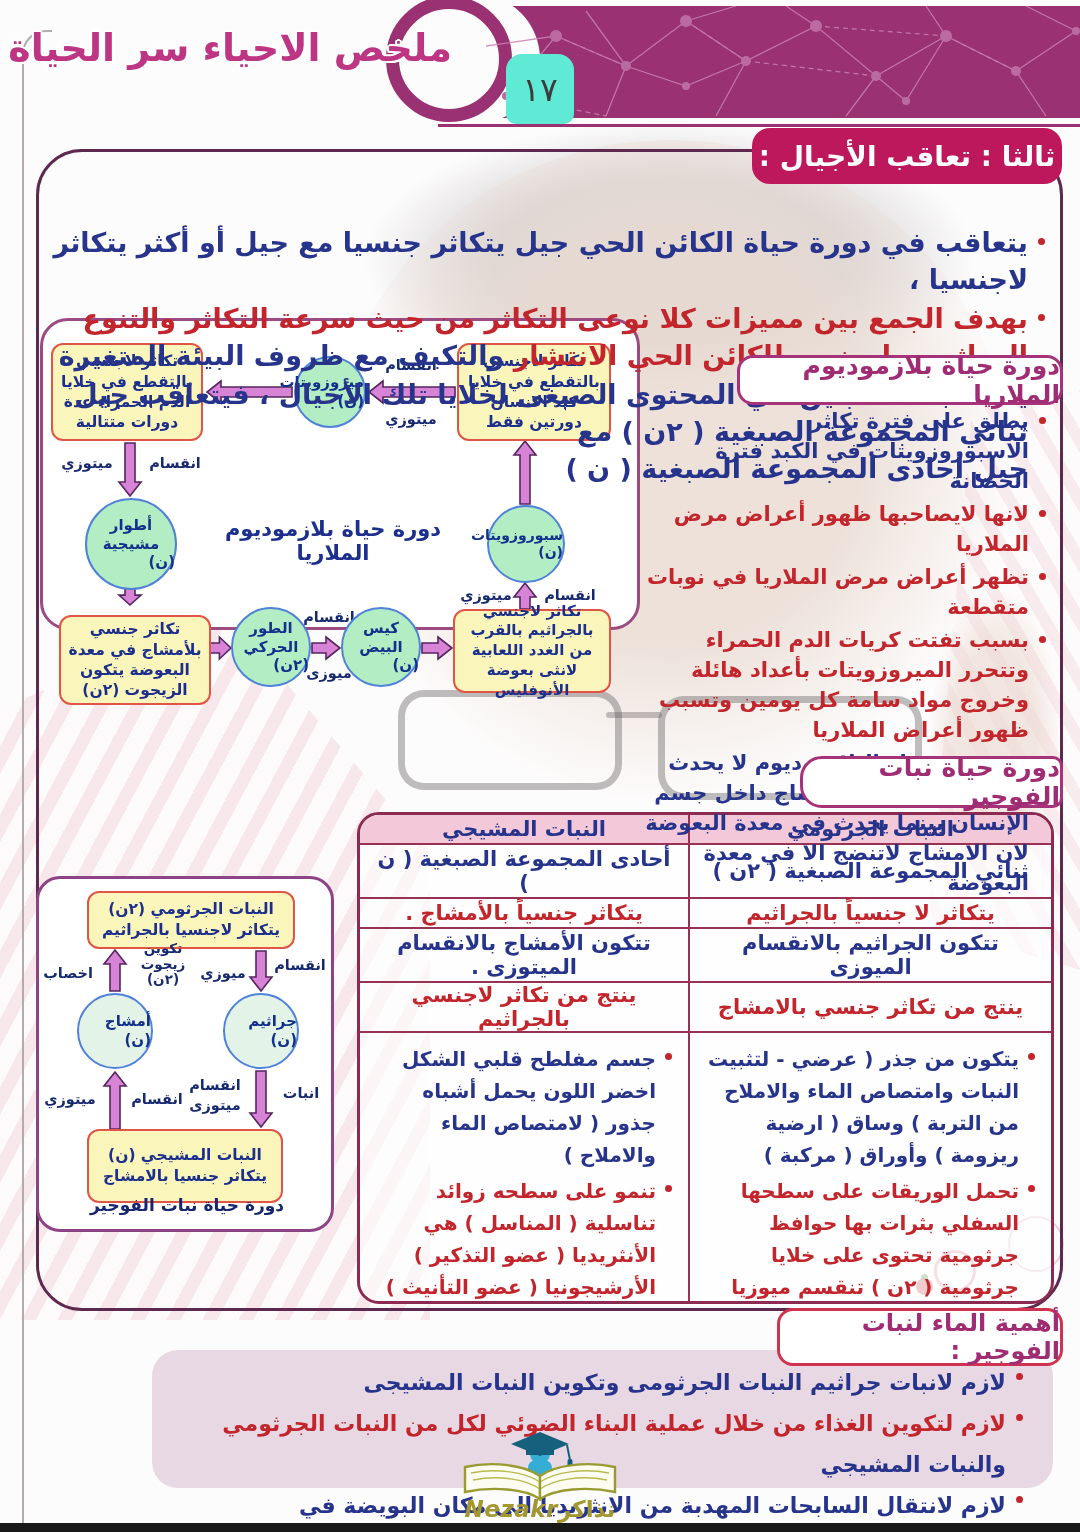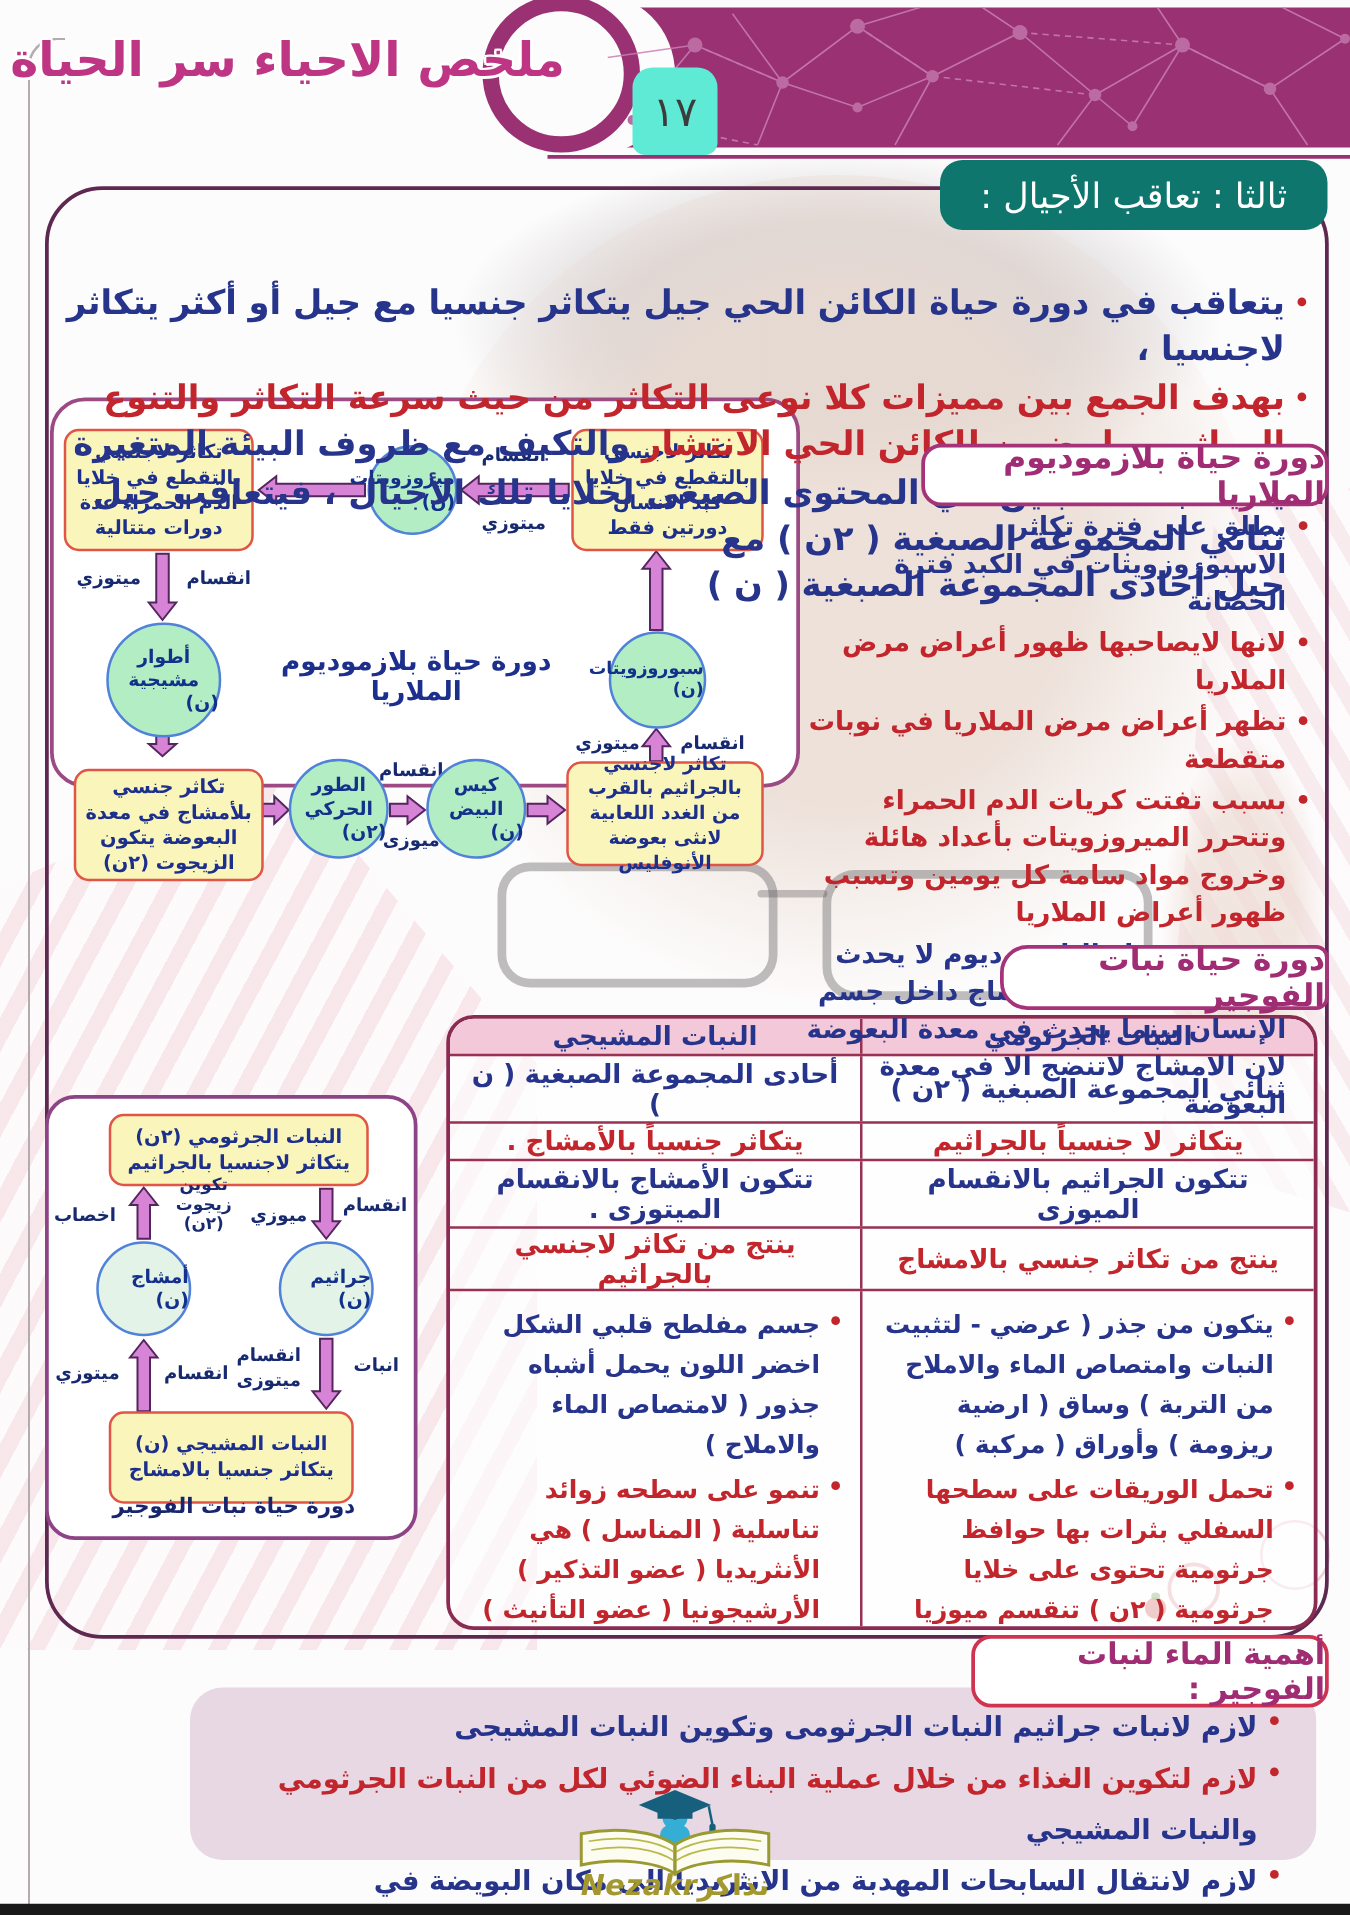--- a/index.html
+++ b/index.html
@@ -45,22 +45,22 @@
   #under-line{left:438px;top:124px;width:642px;height:3px;background:#993173;z-index:4;}
   #page-tab{left:506px;top:54px;width:68px;height:70px;background:#5eead4;border-radius:16px 16px 10px 10px;
             z-index:6;display:flex;align-items:center;justify-content:center;}
   #page-num{font-size:33px;color:#3c3c3c;letter-spacing:3px;}
   #main-title{left:10px;top:26px;width:442px;z-index:6;text-align:center;font-size:38px;font-weight:bold;
               color:#bd3583;white-space:nowrap;direction:rtl;
               text-shadow:2px 0 0 #fff,-2px 0 0 #fff,0 2px 0 #fff,0 -2px 0 #fff,1.5px 1.5px 0 #fff,-1.5px -1.5px 0 #fff,1.5px -1.5px 0 #fff,-1.5px 1.5px 0 #fff;}
 
   
   #outer-box{left:36px;top:149px;width:1021px;height:1156px;border:3px solid #5e2950;border-radius:46px;z-index:1;}
-  #sec3-badge{left:752px;top:128px;width:310px;height:56px;background:#0f766e;border-radius:18px;z-index:4;
-              display:flex;align-items:center;justify-content:center;color:#fff;font-size:28px;font-weight:normal;direction:rtl;}
+  #sec3-badge{left:752px;top:128px;width:310px;height:56px;background:#be185d;border-radius:18px;z-index:4;
+              display:flex;align-items:center;justify-content:center;color:#fff;font-size:28px;font-weight:bold;direction:rtl;}
 
   
   .blue{color:#27348b;} .red{color:#c2262c;}
   .bullets{direction:rtl;text-align:right;font-weight:bold;z-index:3;}
   .blt{position:relative;padding-right:24px;}
   .dot{position:absolute;right:7px;top:.52em;width:7px;height:7px;border-radius:50%;background:#c2262c;}
 
   #sec3-bullets{left:52px;top:184px;width:1000px;font-size:27px;line-height:37px;margin-top:40px;}
   #sec3-bullets .blt{margin-bottom:2px;}
 

